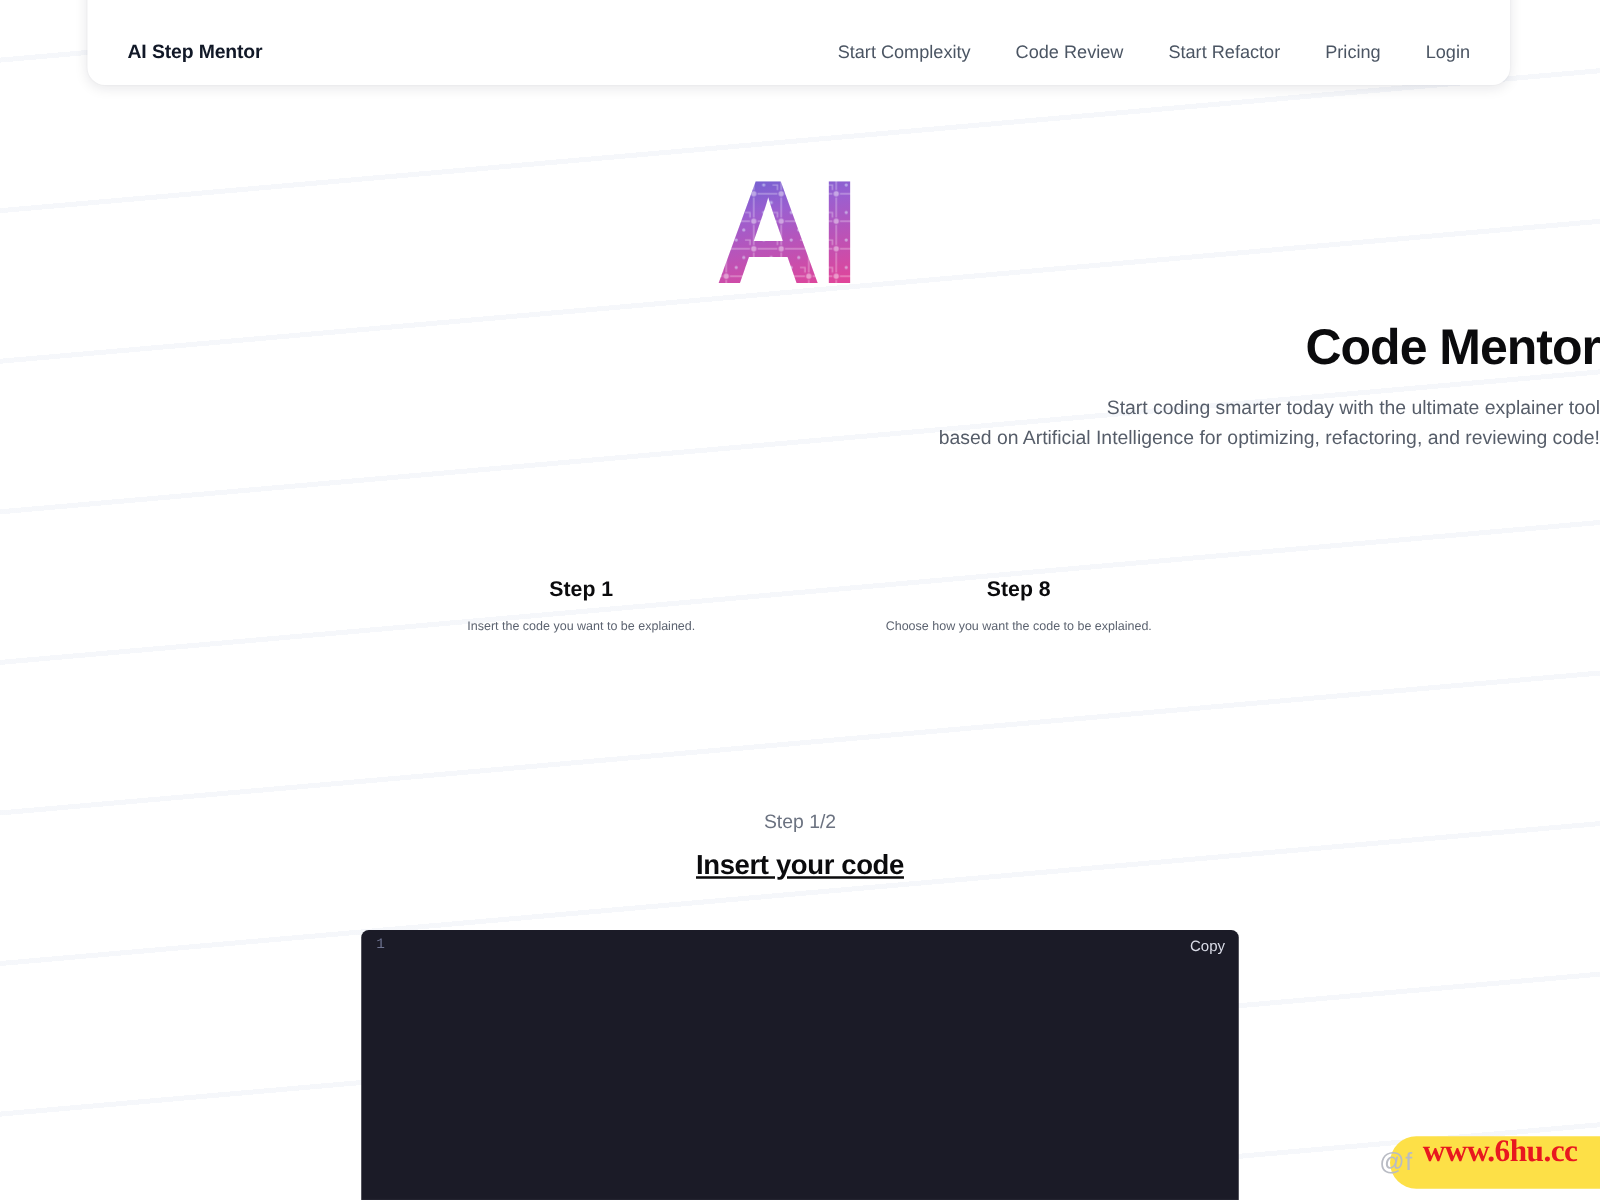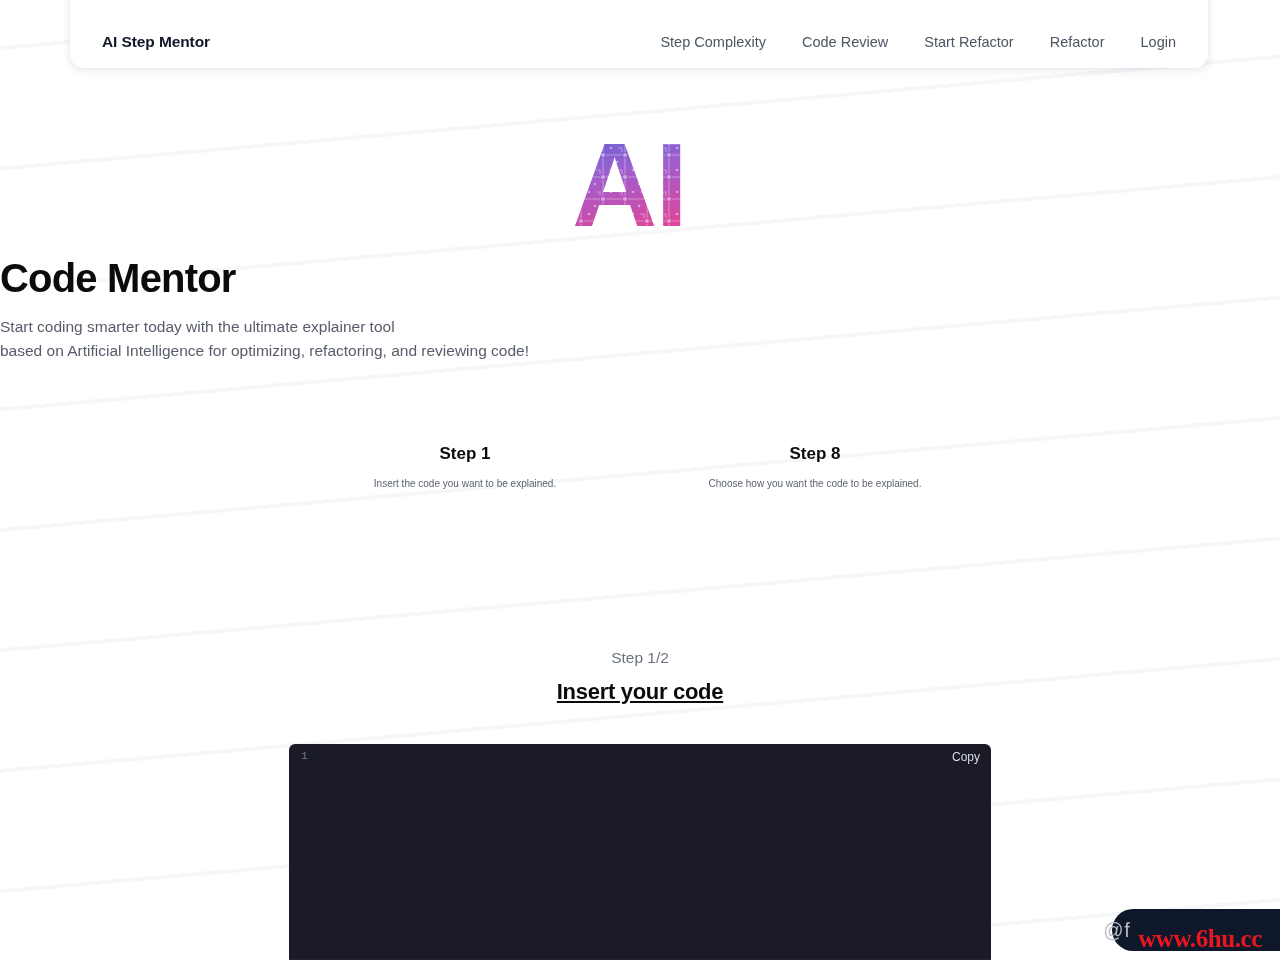--- a/index.html
+++ b/index.html
@@ -87,21 +87,21 @@
     inset: 0;
     z-index: 10;
     display: block;
   }
 
   .hero {
     position: absolute;
     top: 118px;
     left: 0;
     width: 100%;
-    text-align: left;
+    text-align: right;
   }
 
   .logo-wrap {
     height: 126px;
     display: flex;
     align-items: center;
     justify-content: center;
   }
 
   .logo-svg { display: block; }
@@ -118,21 +118,21 @@
   .hero-sub {
     margin-top: 14px;
     font-size: 15.5px;
     color: #565d69;
     line-height: 1.56;
   }
 
   
   .steps {
     position: absolute;
-    top: 444px;
+    top: 462px;
     left: 0;
     width: 100%;
     display: flex;
     justify-content: center;
     gap: 68px;
   }
 
   .step-card {
     width: 282px;
     text-align: center;
@@ -254,25 +254,25 @@
     font-size: 20px;
     color: #b9bcc4;
     letter-spacing: 0.5px;
     margin-right: 4px;
     font-family: "Liberation Sans", sans-serif;
     position: relative;
     z-index: 1;
   }
 
   .wm-pill {
-    background: #0f172a;
+    background: #fde047;
     border-radius: 21px 0 0 21px;
     height: 42px;
     display: flex;
-    align-items: flex-end;
+    align-items: flex-start;
     padding: 0 18px 0 26px;
     margin-left: -22px;
   }
 
   .wm-url {
     font-size: 25px;
     font-weight: bold;
     color: #e8171f;
     letter-spacing: -0.4px;
     line-height: 1;
@@ -280,24 +280,24 @@
   }
 </style>
 </head>
 <body>
 
 <div class="bg-texture"></div>
 
 <div class="header">
   <div class="brand">AI Step Mentor</div>
   <nav class="nav">
-    <a class="nav-link">Step Complexity</a>
+    <a class="nav-link">Start Complexity</a>
     <a class="nav-link">Code Review</a>
     <a class="nav-link">Start Refactor</a>
-    <a class="nav-link">Refactor</a>
+    <a class="nav-link">Pricing</a>
     <a class="nav-link">Login</a>
   </nav>
 </div>
 
 <div class="main">
 
   <section class="hero">
     <div class="logo-wrap">
       <svg class="logo-svg" width="140" height="118" viewBox="0 0 140 118">
         <defs>

